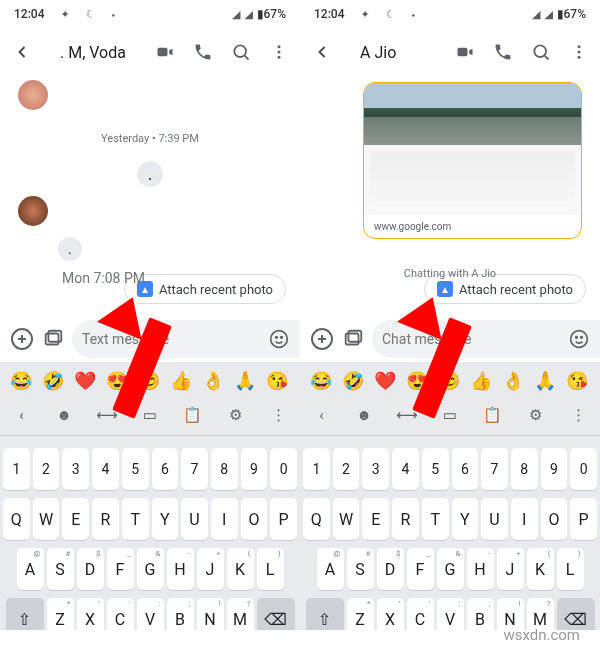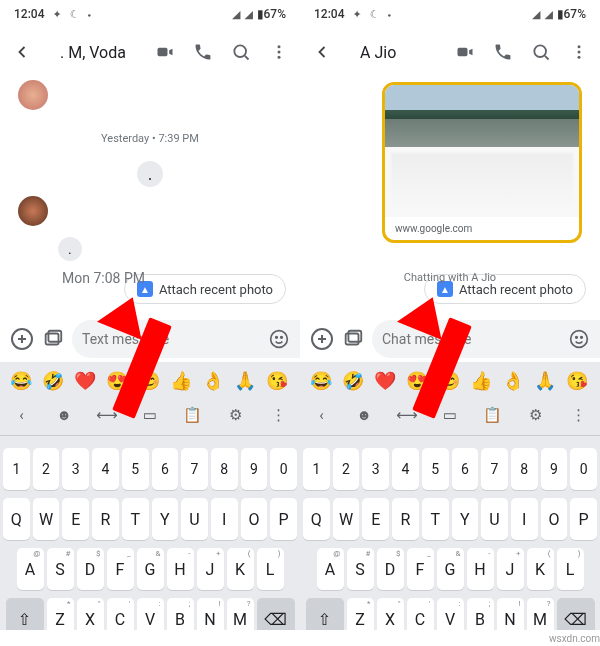--- a/index.html
+++ b/index.html
@@ -1,37 +1,37 @@
 <!DOCTYPE html>
 <html><head>
 <meta charset="utf-8">
 <style>
 * { box-sizing: border-box; margin: 0; padding: 0; font-family: Roboto, sans-serif; }
 body { background: #fff; width: 600px; height: 646px; position: relative; display: flex; }
 .phone { width: 300px; height: 630px; background: #fff; position: relative; overflow: hidden; }
 .statusbar { height: 28px; display: flex; justify-content: space-between; align-items: center; padding: 0 14px; font-size: 12px; font-weight: 500; color: #333; }
-.sb-left { display: flex; align-items: center; gap: 8px; }
+.sb-left { display: flex; align-items: center; gap: 16px; }
 .sb-right { display: flex; align-items: center; gap: 4px; }
 .sbicon { font-size: 11px; opacity: .8; }
 .header { height: 48px; display: flex; align-items: center; padding: 0 8px; gap: 24px; }
 .hback { width: 28px; height: 28px; display:flex; align-items:center; justify-content:center; color:#444; }
 .htitle { flex: 1; font-size: 16px; color: #202124; font-weight: 400; }
 .hicons { display: flex; gap: 12px; }
 .hicon { width: 26px; height: 26px; display:flex; align-items:center; justify-content:center; color: #5f6368; }
 svg { display:block; }
 .conversation { position: relative; height: 190px; padding: 6px 14px; }
 .avatar1 { width: 30px; height: 30px; border-radius: 50%; background: radial-gradient(circle,#e8b090,#c4756a); position:absolute; top:4px; left:18px; }
 .datecenter { text-align: center; font-size: 11px; color: #70757a; margin-top: 50px; }
 .dot { text-align: center; margin-top: 16px; }
 .dot span{display:inline-block;width:26px;height:26px;background:#e8eaed;border-radius:14px;line-height:26px;font-size:18px;color:#333;}
 .avatar2 { width: 30px; height: 30px; border-radius: 50%; background: radial-gradient(circle,#c97956,#5a3220); position:absolute; top:120px; left:18px; }
 .msgrow { margin-left:44px; margin-top:50px; }
 .bubble { display:inline-block; background:#e8eaed; border-radius:16px; padding:4px 10px; font-size:14px; color:#202124;}
 .time2 { font-size:14px; color:#70757a; margin-left:48px; margin-top:9px; }
-.linkpreview { border:3px solid #eab308; border-radius:12px; overflow:hidden; width:200px; margin-left:auto; margin-right:4px; }
+.linkpreview { border:1px solid #eab308; border-radius:12px; overflow:hidden; width:219px; margin-left:auto; margin-right:4px; }
 .lpimg { height:62px; background: linear-gradient(180deg,#b0c8d8 0%,#b0c8d8 40%,#3a5a4a 40%,#2d4a3d 55%,#6d7d76 55%,#8a9590 100%); }
 .lpblur { height:70px; background:#f8f8f8; position:relative; }
 .lpblur::after{content:"";position:absolute;inset:6px;background:linear-gradient(#eee,#f8f8f8);filter:blur(1px);}
 .lpurl { padding:6px 10px; font-size:10px; color:#5f6368; }
 .chatting { text-align:center; font-size:11px; color:#70757a; margin-top:28px; }
 .suggest { display:flex; justify-content:flex-end; padding:8px 14px; }
 .chip { border:1px solid #dadce0; border-radius:20px; padding:6px 12px; display:flex; align-items:center; gap:6px; font-size:13px; color:#3c4043; background:#fff;}
 .chipicon{width:16px;height:16px;background:#4285f4;border-radius:3px;display:flex;align-items:center;justify-content:center;color:#fff;font-size:10px;}
 .composer { display:flex; align-items:center; padding:4px 10px; gap:8px; margin-top:4px;}
 .cicon{color:#5f6368;width:26px;height:26px;display:flex;align-items:center;justify-content:center;}
@@ -46,21 +46,21 @@
 .key{background:#fff;border-radius:5px;height:42px;flex:1;max-width:27px;min-width:22px;display:flex;align-items:center;justify-content:center;font-size:16px;color:#202124;position:relative;box-shadow:0 1px 0 rgba(0,0,0,.12);}
 .key.num{font-size:14px;}
 .key .sup{position:absolute;top:1px;right:3px;font-size:8px;color:#888;}
 .key.wide{max-width:38px;min-width:34px;background:#ced1d6;}
 .key.shift{max-width:38px;}
 .arrow { position:absolute; width:70px; height:120px; top:306px; pointer-events:none; z-index:10;}
 .arrow.left{left:100px;}
 .arrow.right{left:400px;}
 .arrowbody{position:absolute;width:24px;height:100px;background:#ff0000;transform:rotate(22deg);top:12px;left:30px;border-radius:2px;}
 .arrowhead{position:absolute;width:0;height:0;border-left:24px solid transparent;border-right:24px solid transparent;border-bottom:36px solid #ff0000;top:-10px;left:2px;transform:rotate(22deg);}
-.watermark{position:absolute;bottom:2px;right:0;font-size:10px;color:#999;}
+.watermark{position:absolute;bottom:2px;right:20px;font-size:15px;color:#999;}
 .pad-a{height:8px;}
 </style>
 </head>
 <body>
 
 <div class="phone">
   <div class="statusbar">
     <div class="sb-left">
       <span>12:04</span>
       <span class="sbicon">✦</span>

